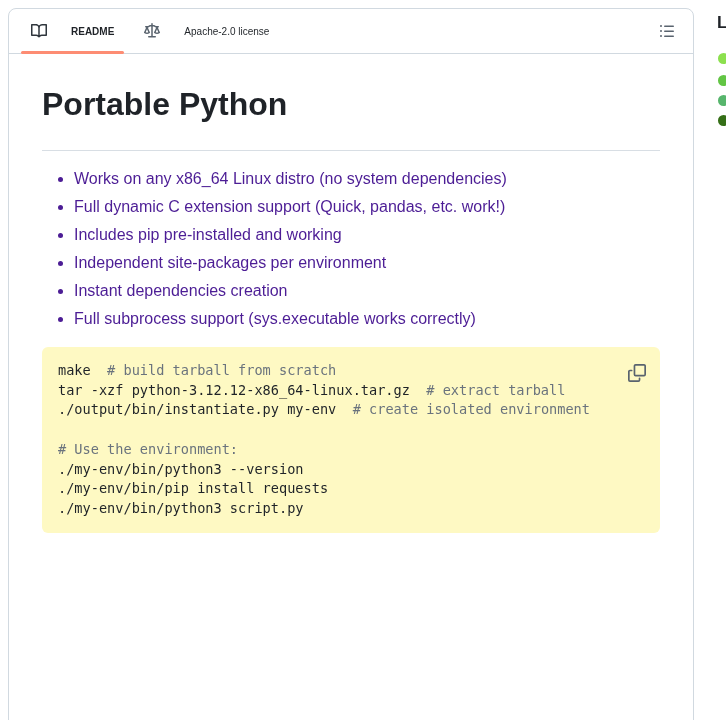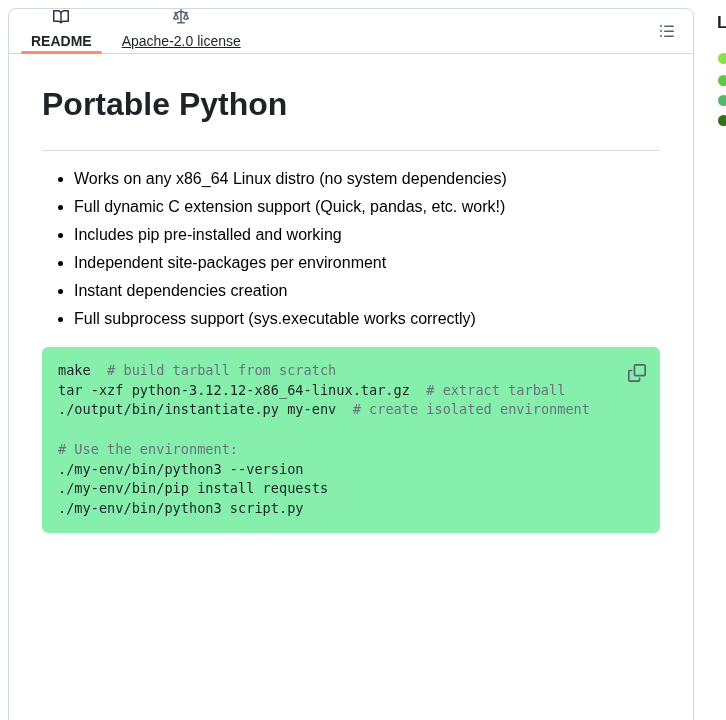--- a/index.html
+++ b/index.html
@@ -24,31 +24,30 @@
   .tab-bar {
     display: flex;
     align-items: stretch;
     height: 45px;
     padding: 0 10px 0 12px;
     border-bottom: 1px solid #d1d9e0;
   }
   .tab {
     display: flex;
     align-items: center;
-    gap: 8px;
+    gap: 24px;
     padding: 0 10px;
     position: relative;
-    font-size: 14px;
+    font-size: 10px;
     color: #1f2328;
     cursor: pointer;
     background: none; border: none;
     font-family: "Liberation Sans", sans-serif;
-    flex-direction: column;
-  }
-  .tab + .tab { margin-left: 10px; text-decoration: underline; }
+  }
+  .tab + .tab { margin-left: 10px; }
   .tab.active { font-weight: 700; }
   .tab.active::after {
     content: "";
     position: absolute;
     left: 0; right: 0; bottom: -1px;
     height: 3px;
     background: #fd8c73;
     border-radius: 2px;
   }
   .tab .icon { display: inline-flex; }
@@ -81,29 +80,29 @@
     line-height: 1.25;
     font-weight: 700;
     margin-top: 16px;
     margin-bottom: 16px;
     padding-bottom: 8px;
     border-bottom: 1px solid #d8dee4;
   }
   .markdown-body ul {
     padding-left: 32px;
     margin-bottom: 12px;
-    color: #000000;
+    color: #4c1d95;
   }
   .markdown-body li { margin-top: 4px; }
   .markdown-body li:first-child { margin-top: 0; }
   
   .code-block {
     position: relative;
     margin-top: 16px;
-    background: #86efac;
+    background: #fef9c3;
     border-radius: 6px;
     padding: 14px 16px;
   }
   .code-block pre {
     font-family: "DejaVu Sans Mono", monospace;
     font-size: 13.6px;
     line-height: 1.45;
     color: #1f2328;
   }
   .code-line { white-space: pre; min-height: 19.7px; }

